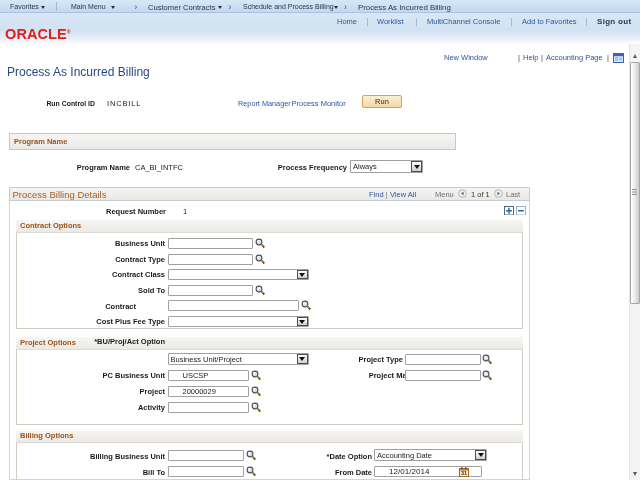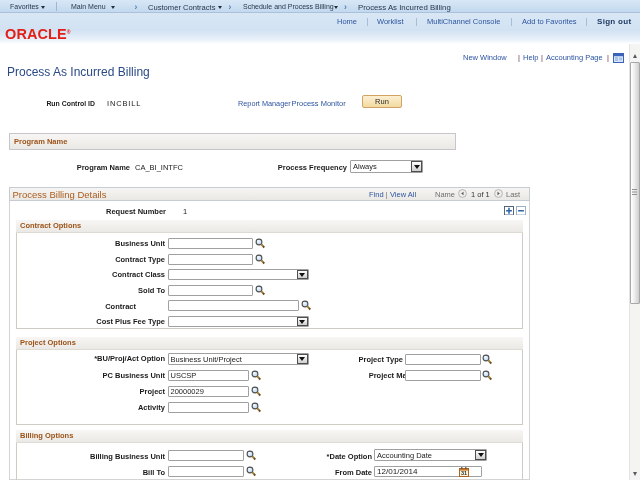--- a/index.html
+++ b/index.html
@@ -1,21 +1,21 @@
 <!DOCTYPE html>
 <html><head><meta charset="utf-8"><style>
 html,body{margin:0;padding:0;width:640px;height:480px;overflow:hidden;background:#fff;
  font-family:"Liberation Sans",sans-serif;}
 *{box-sizing:border-box;}
 .ab{position:absolute;}
 .lbl{position:absolute;font-size:7.5px;font-weight:bold;color:#1a1a1a;text-align:right;white-space:pre;}
 .val{position:absolute;font-size:7.5px;color:#1a1a1a;white-space:pre;}
 .lnk{position:absolute;font-size:7.5px;color:#2d55a0;white-space:pre;}
 .inp{position:absolute;background:#fff;border:1px solid #a0a0a0;border-radius:1px;
- font-size:7.5px;color:#222;padding:0 0 0 2px;line-height:10px;white-space:pre;}
+ font-size:7.5px;color:#222;padding:0 0 0 14px;line-height:10px;white-space:pre;}
 .dd{position:absolute;background:#fff;border:1px solid #a0a0a0;border-radius:1px;
  font-size:7.5px;color:#222;line-height:10px;white-space:pre;}
 .dd .tx{position:absolute;left:2px;top:1px;}
 .ddb{position:absolute;top:0px;width:11px;border:1px solid #4e4e4e;background:linear-gradient(#ffffff,#e2e2e2 60%,#cfcfcf);}
 .ddb i{position:absolute;left:50%;top:50%;margin:-1.5px 0 0 -3px;width:0;height:0;
  border-left:3px solid transparent;border-right:3px solid transparent;border-top:4px solid #111;}
 .gbar{position:absolute;background:linear-gradient(#f7f6f4,#ebe9e5);border:1px solid #c6c6cc;
  color:#9c5318;font-weight:bold;font-size:7.5px;}
 .mag{position:absolute;width:11px;height:11px;}
 </style></head>
@@ -46,21 +46,21 @@
  <span class="ab lnk" style="left:377px;top:0;">Worklist</span>
  <span class="ab" style="left:416px;top:1px;width:1px;height:8px;background:#a7bcd6;"></span>
  <span class="ab lnk" style="left:427px;top:0;">MultiChannel Console</span>
  <span class="ab" style="left:511px;top:1px;width:1px;height:8px;background:#a7bcd6;"></span>
  <span class="ab lnk" style="left:522px;top:0;">Add to Favorites</span>
  <span class="ab" style="left:586px;top:1px;width:1px;height:8px;background:#a7bcd6;"></span>
  <span class="ab" style="left:597px;top:0;font-weight:bold;color:#1f3a63;font-size:8px;letter-spacing:0.3px;">Sign out</span>
 </div>
 
 <div class="ab" style="top:53px;left:0;width:640px;height:11px;font-size:7.5px;">
- <span class="ab lnk" style="left:463px;top:0;text-align:center;">New Window</span>
+ <span class="ab lnk" style="left:444px;top:0;text-align:center;">New Window</span>
  <span class="ab" style="left:518px;top:0;color:#5c2d4f;">|</span>
  <span class="ab lnk" style="left:523px;top:0;">Help</span>
  <span class="ab" style="left:541px;top:0;color:#5c2d4f;">|</span>
  <span class="ab lnk" style="left:546px;top:0;">Accounting Page</span>
  <span class="ab" style="left:607px;top:0;color:#5c2d4f;">|</span>
  <svg class="ab" style="left:613px;top:0;" width="11" height="10" viewBox="0 0 11 10">
   <rect x="0.5" y="0.5" width="10" height="9" fill="#d9e6f8" stroke="#3a62b8"></rect>
   <rect x="1" y="1" width="9" height="2.2" fill="#3a62b8"></rect>
   <rect x="2" y="4.5" width="3" height="1" fill="#7aa0d8"></rect>
   <rect x="2" y="6.5" width="3" height="1" fill="#7aa0d8"></rect>
@@ -79,21 +79,21 @@
 <div class="lbl" style="left:0;top:163px;width:130px;">Program Name</div>
 <div class="val" style="left:135px;top:163px;">CA_BI_INTFC</div>
 <div class="lbl" style="left:0;top:163px;width:347px;">Process Frequency</div>
 <div class="dd" style="left:350px;top:160px;width:73px;height:13px;"><span class="tx">Always</span><span class="ddb" style="right:0;height:11px;"><i></i></span></div>
 
 <div class="ab" style="left:9px;top:187px;width:521px;height:293px;border:1px solid #d4d4d4;border-top:none;"></div>
 <div class="gbar" style="left:9px;top:187px;width:521px;height:14px;font-weight:normal;color:#ab5c1e;font-size:9.5px;line-height:13px;padding-left:2.5px;background:linear-gradient(#f6f5f3,#e9e8e4);border-color:#c6ccd4;">Process Billing Details</div>
 <div class="lnk" style="left:369px;top:189.5px;">Find</div>
 <div class="val" style="left:385.5px;top:189.5px;color:#777;">|</div>
 <div class="lnk" style="left:390px;top:189.5px;">View All</div>
-<div class="val" style="left:435px;top:189.5px;color:#6e6e6e;">Name</div>
+<div class="val" style="left:435px;top:189.5px;color:#6e6e6e;">Menu</div>
 <svg class="ab" style="left:457.5px;top:189px;" width="9" height="9" viewBox="0 0 9 9">
     <circle cx="4.5" cy="4.5" r="3.9" fill="#eeeeec" stroke="#a8a8a8" stroke-width="0.8"></circle>
     <path d="M5.5 2.7 L3.2 4.5 L5.5 6.3 Z" fill="#555"></path>
   </svg>
 <div class="val" style="left:471px;top:189.5px;color:#333;">1 of 1</div>
 <svg class="ab" style="left:494px;top:189px;" width="9" height="9" viewBox="0 0 9 9">
     <circle cx="4.5" cy="4.5" r="3.9" fill="#eeeeec" stroke="#a8a8a8" stroke-width="0.8"></circle>
     <path d="M3.5 2.7 L5.8 4.5 L3.5 6.3 Z" fill="#555"></path>
   </svg>
 <div class="val" style="left:506px;top:189.5px;color:#6e6e6e;">Last</div>
@@ -143,21 +143,21 @@
     <circle cx="4" cy="4" r="2.9" fill="#cfe4f8" stroke="#4f4f4f" stroke-width="1.1"></circle>
     <circle cx="3.3" cy="3.2" r="1.2" fill="#eef6ff"></circle>
     <line x1="6.2" y1="6.2" x2="8.2" y2="8.3" stroke="#97782e" stroke-width="1.9"></line>
     <line x1="8" y1="8.1" x2="9.3" y2="9.5" stroke="#6b4a1c" stroke-width="1.9"></line>
   </svg>
 <div class="lbl" style="left:0;top:317px;width:165px;">Cost Plus Fee Type</div>
 <div class="dd" style="left:167.5px;top:315.5px;width:141px;height:11.5px;"><span class="ddb" style="right:0;height:9.5px;"><i></i></span></div>
 
 <div class="ab" style="left:16px;top:337px;width:507px;height:88px;border:1px solid #cfccc4;"></div>
 <div class="gbar" style="left:16px;top:337px;width:507px;height:13px;line-height:12px;padding-left:4px;border:none;border-bottom:1px solid #dedbd4;">Project Options</div>
-<div class="lbl" style="left:0;top:354px;width:165px;">*BU/Proj/Act Option</div>
+<div class="lbl" style="left:0;top:337px;width:165px;">*BU/Proj/Act Option</div>
 <div class="dd" style="left:167.5px;top:353px;width:141px;height:11.5px;"><span class="tx">Business Unit/Project</span><span class="ddb" style="right:0;height:9.5px;"><i></i></span></div>
 <div class="lbl" style="left:250px;top:354.5px;width:153px;">Project Type</div>
 <div class="inp" style="left:405px;top:353.5px;width:75.5px;height:11px;"></div>
 <svg class="mag" style="left:481.5px;top:353.5px;" width="11" height="11" viewBox="0 0 11 11">
     <circle cx="4" cy="4" r="2.9" fill="#cfe4f8" stroke="#4f4f4f" stroke-width="1.1"></circle>
     <circle cx="3.3" cy="3.2" r="1.2" fill="#eef6ff"></circle>
     <line x1="6.2" y1="6.2" x2="8.2" y2="8.3" stroke="#97782e" stroke-width="1.9"></line>
     <line x1="8" y1="8.1" x2="9.3" y2="9.5" stroke="#6b4a1c" stroke-width="1.9"></line>
   </svg>
 <div class="lbl" style="left:0;top:371px;width:165px;">PC Business Unit</div>

